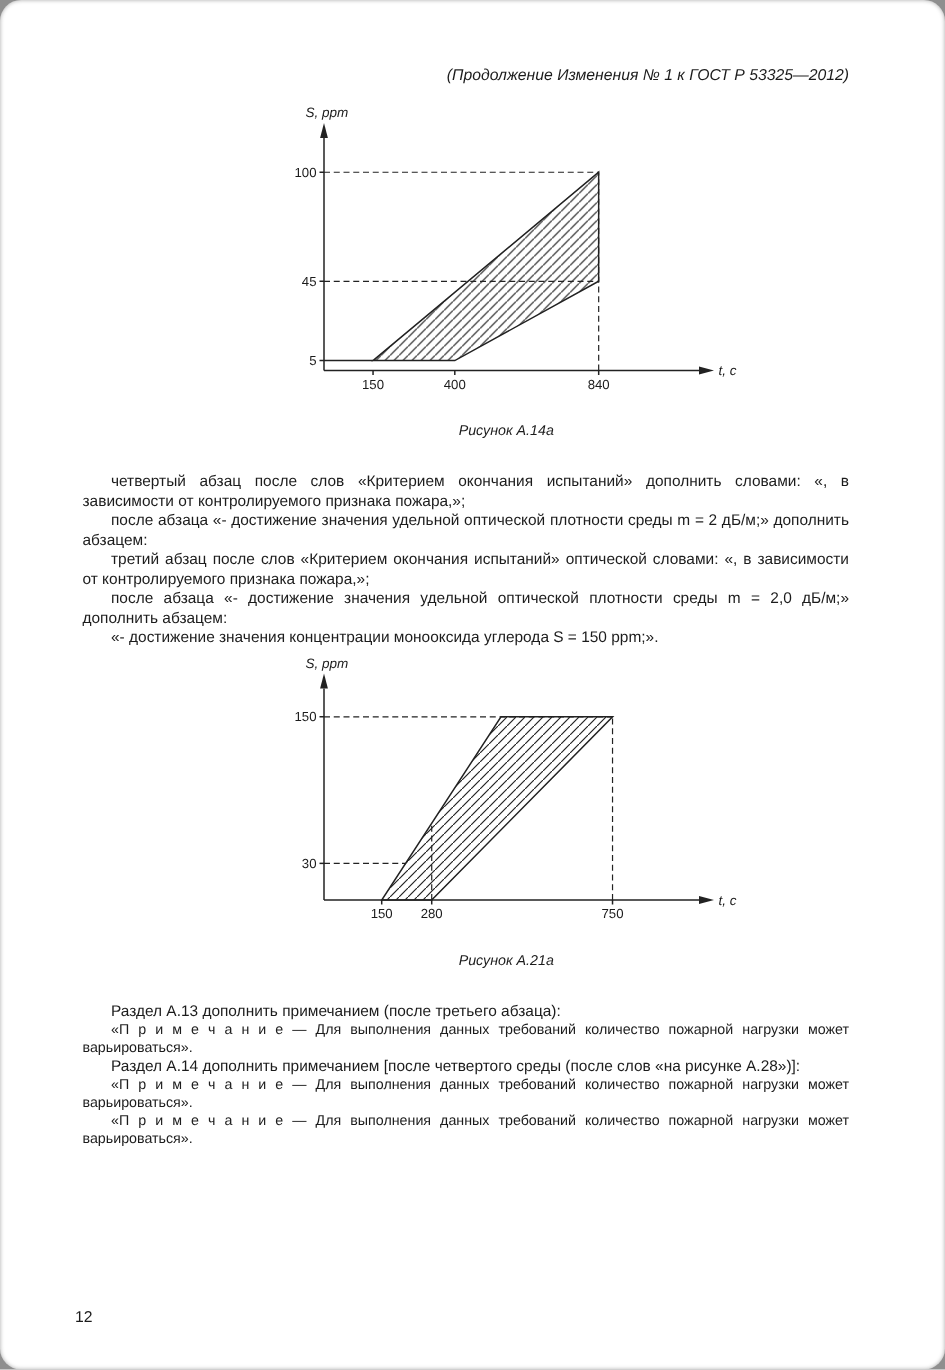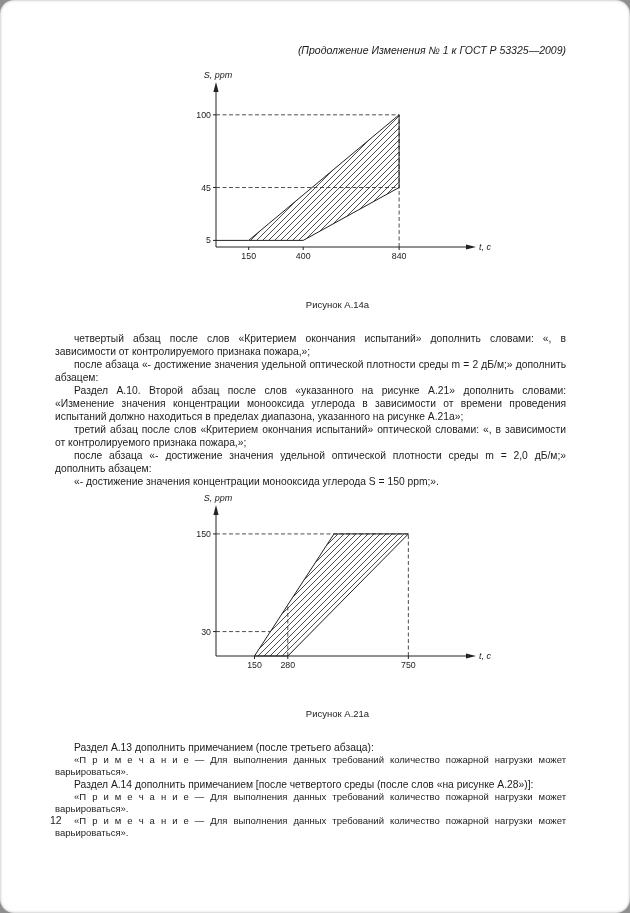--- a/index.html
+++ b/index.html
@@ -19,36 +19,36 @@
   .header{
     margin:44px 64px 0 0;
     text-align:right;
     font-style:italic;
     font-size:10.5px;
     line-height:13px;
   }
   .fig{margin:12px 0 0 170px;width:335px;}
   .fig.second{margin-top:4px;}
   .fig svg{display:block;}
-  .figcaption{font-size:9.5px;margin-top:18px;text-align:center;}
+  .figcaption{font-size:9.5px;margin-top:1px;text-align:center;font-style:italic;}
   .textblock{
     margin:22px 64px 0 55px;
     font-size:10.3px;line-height:13px;
     text-align:justify;
   }
   .textblock p{margin:0;text-indent:19px;}
   .textblock p.note{font-size:9.5px;line-height:12px;}
-  .pagenum{position:absolute;left:50px;top:814px;font-size:10.5px;}
+  .pagenum{position:absolute;left:50px;top:872px;font-size:10.5px;}
 </style>
 </head>
 <body>
 
 <div class="page">
 
-  <div class="header">(Продолжение Изменения № 1 к ГОСТ Р 53325—2009)</div>
+  <div class="header">(Продолжение Изменения № 1 к ГОСТ Р 53325—2012)</div>
 
   <div class="fig">
     <svg id="chart1" width="335" height="212">
         <defs>
           <pattern id="hatch0" width="6" height="6" patternUnits="userSpaceOnUse">
             <path d="M-1,7 L7,-1" stroke="#222" stroke-width="0.8"></path>
           </pattern>
         </defs>
         <polygon points="78.7,171.4 133.2,171.4 229.1,118.5 229.1,45.8" fill="url(#hatch0)" stroke="#222" stroke-width="1"></polygon>
         <line x1="46" y1="171.3913043478261" x2="78.69999999999999" y2="171.3913043478261" stroke="#222" stroke-width="1"></line>
@@ -73,21 +73,20 @@
         <text x="133.2" y="190" text-anchor="middle" font-size="8.8" fill="#1c1c1c">400</text>
         <line x1="229.12" y1="178" x2="229.12" y2="181" stroke="#222" stroke-width="1"></line>
         <text x="229.12" y="190" text-anchor="middle" font-size="8.8" fill="#1c1c1c">840</text>
       </svg>
     <div class="figcaption">Рисунок А.14а</div>
   </div>
 
   <div class="textblock" id="text1">
       <p class="body-p">четвертый абзац после слов «Критерием окончания испытаний» дополнить словами: «, в зависимости от контролируемого признака пожара,»;</p>
       <p class="body-p">после абзаца «- достижение значения удельной оптической плотности среды m = 2 дБ/м;» дополнить абзацем:</p>
-      <p class="body-p">Раздел А.10. Второй абзац после слов «указанного на рисунке А.21» дополнить словами: «Изменение значения концентрации монооксида углерода в зависимости от времени проведения испытаний должно находиться в пределах диапазона, указанного на рисунке А.21а»;</p>
       <p class="body-p">третий абзац после слов «Критерием окончания испытаний» оптической словами: «, в зависимости от контролируемого признака пожара,»;</p>
       <p class="body-p">после абзаца «- достижение значения удельной оптической плотности среды m = 2,0 дБ/м;» дополнить абзацем:</p>
       <p class="body-p">«- достижение значения концентрации монооксида углерода S = 150 ppm;».</p>
     </div>
 
   <div class="fig second">
     <svg id="chart2" width="335" height="198">
         <defs>
           <pattern id="hatch1" width="6" height="6" patternUnits="userSpaceOnUse">
             <path d="M-1,7 L7,-1" stroke="#222" stroke-width="0.8"></path>

